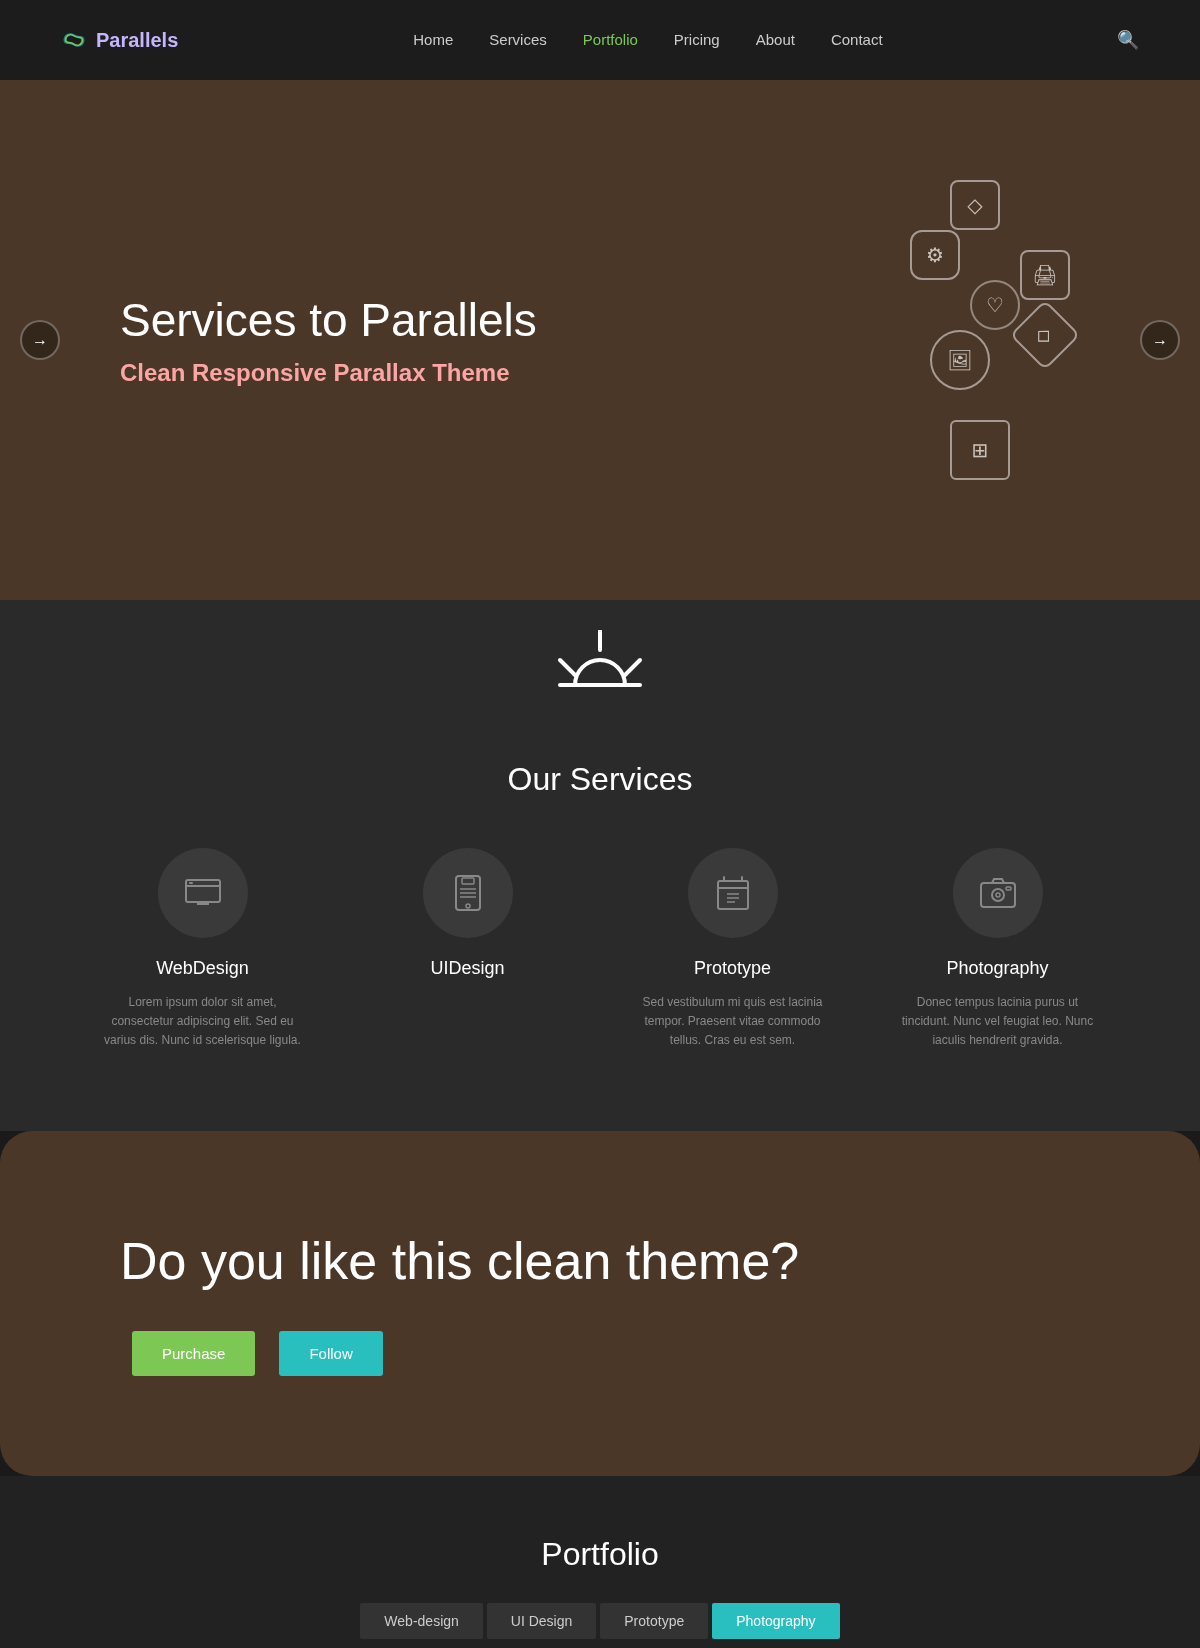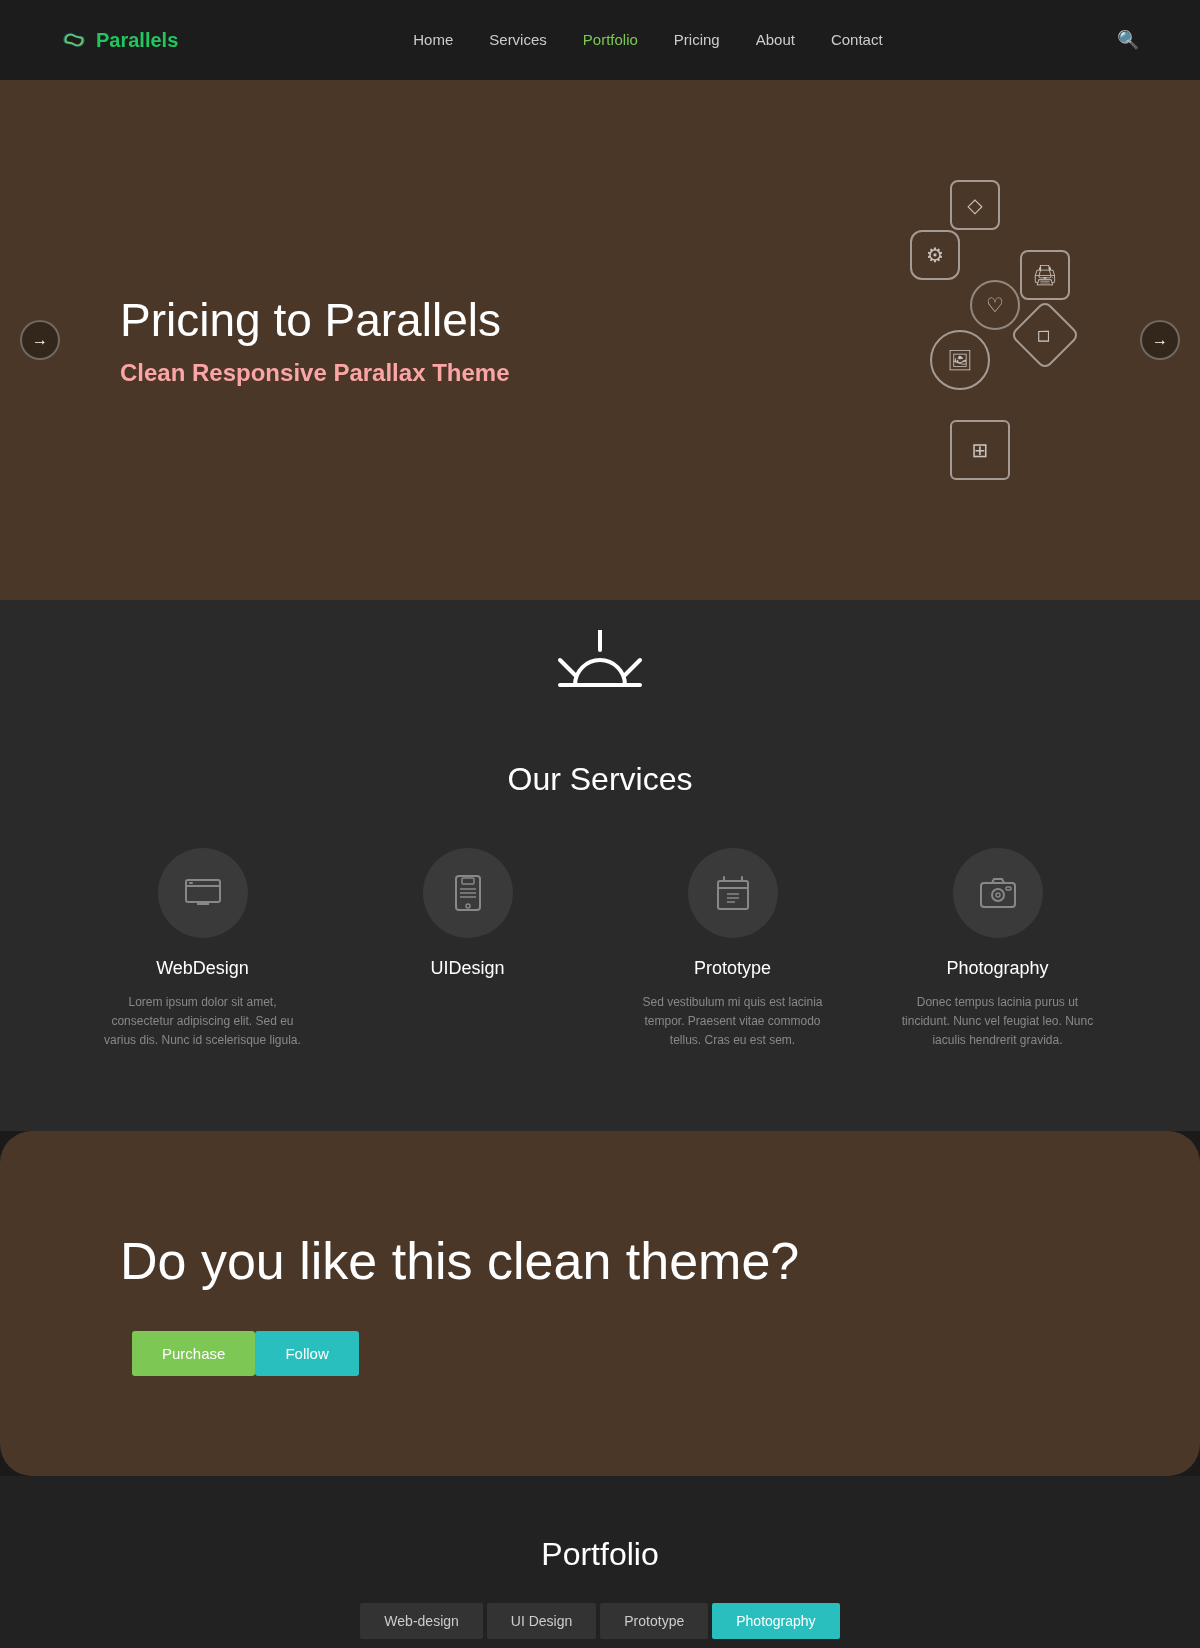--- a/index.html
+++ b/index.html
@@ -13,21 +13,21 @@
       justify-content: space-between;
       padding: 0 60px;
       height: 80px;
       position: relative;
       z-index: 10;
     }
     .navbar-brand {
       display: flex;
       align-items: center;
       gap: 8px;
-      color: #22c55e;
+      color: #c4b5fd;
       font-size: 20px;
       font-weight: bold;
     }
     .brand-icon {
       width: 28px;
       height: 28px;
     }
     .navbar-nav {
       display: flex;
       align-items: center;
@@ -188,21 +188,21 @@
       border-radius: 32px;
     }
     .cta-section h2 {
       font-size: 52px;
       font-weight: 300;
       color: #fff;
       margin-bottom: 40px;
     }
     .cta-buttons {
       display: flex;
-      gap: 0;
+      gap: 24px;
       padding-left: 12px;
     }
     .btn-purchase {
       background: #7dc855;
       color: #fff;
       border: none;
       padding: 14px 30px;
       font-size: 15px;
       cursor: pointer;
       border-radius: 3px;
@@ -266,21 +266,21 @@
     <li><a href="#">Pricing</a></li>
     <li><a href="#">About</a></li>
     <li><a href="#">Contact</a></li>
   </ul>
   <button class="search-icon-btn">🔍</button>
 </nav>
 
 <section class="hero">
   <button class="carousel-btn left">→</button>
   <div class="hero-text">
-    <h1>Pricing to Parallels</h1>
+    <h1>Services to Parallels</h1>
     <h2>Clean Responsive Parallax Theme</h2>
   </div>
 
   <div class="hero-icons">
     <div class="hero-icon" style="top:20px; right:80px;">◇</div>
     <div class="hero-icon" style="top:70px; right:120px; border-radius:12px;">⚙</div>
     <div class="hero-icon" style="top:120px; right:60px; border-radius:50%; border-color:rgba(255,255,255,0.4);">♡</div>
     <div class="hero-icon" style="top:90px; right:10px;">🖨</div>
     <div class="hero-icon" style="top:170px; right:90px; border-radius:50%; width:60px; height:60px;">🖼</div>
     <div class="hero-icon" style="top:150px; right:10px; transform:rotate(45deg);">◇</div>

